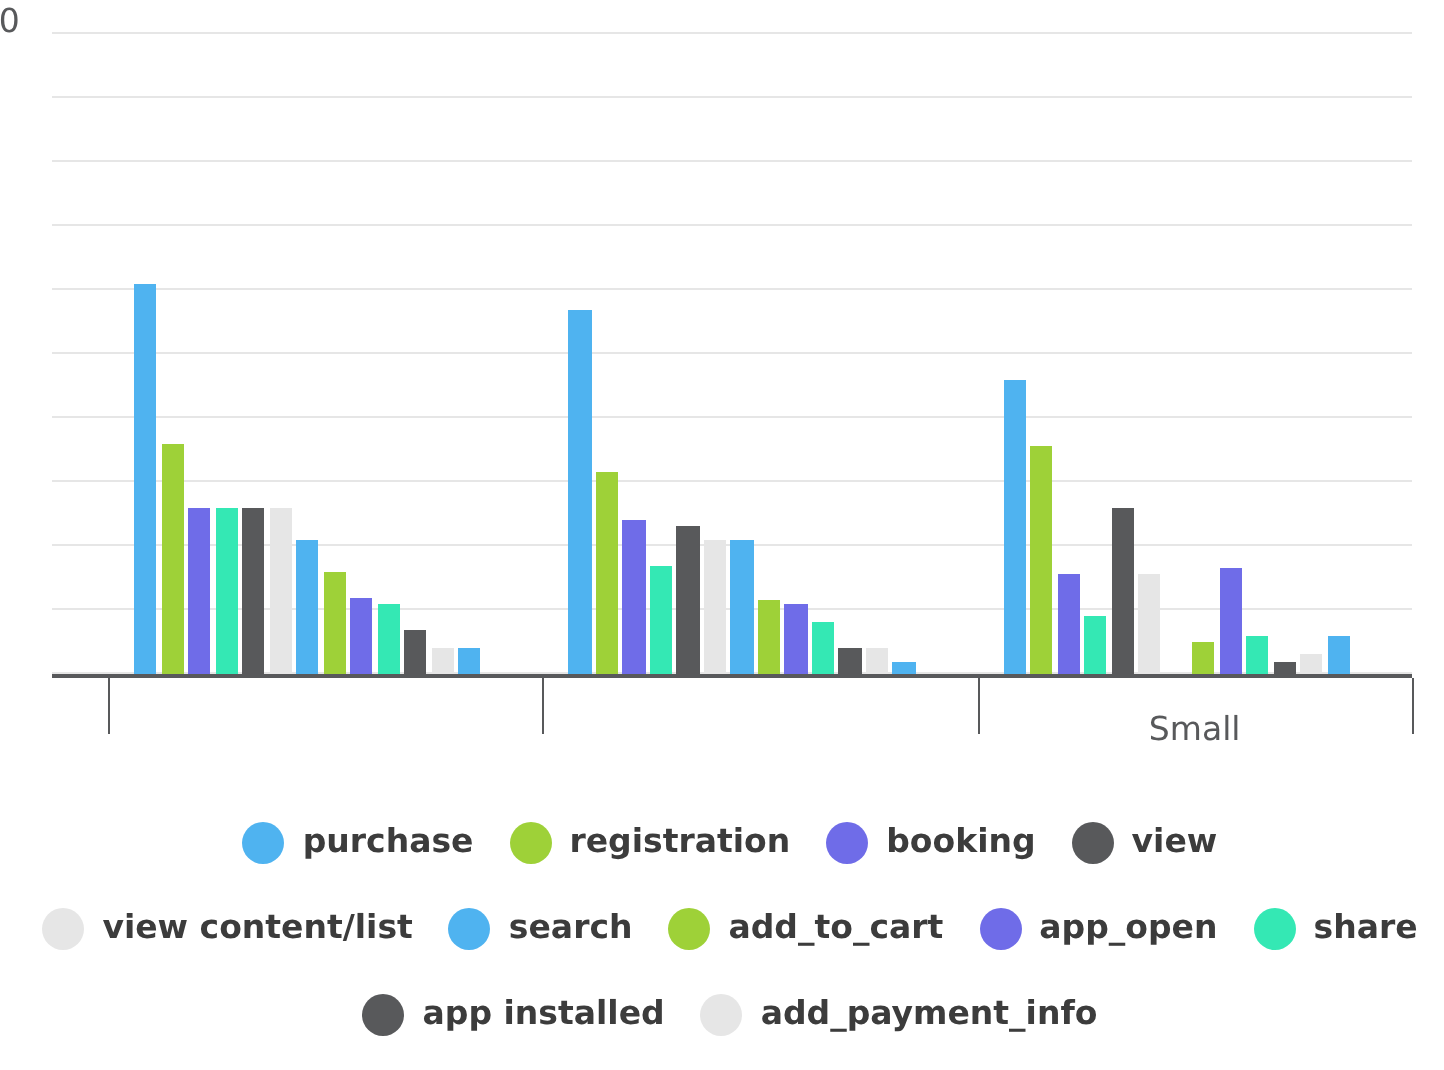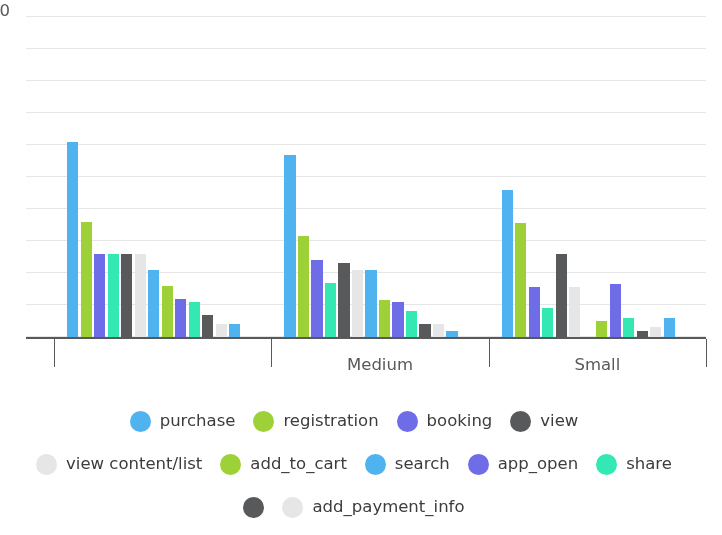--- a/index.html
+++ b/index.html
@@ -74,23 +74,24 @@
     position: absolute;
     font-size: 16.5px;
     color: #58595b;
     text-align: center;
     line-height: 1;
   }
 
   
   .legend {
     position: absolute;
-    left: 0;
+    left: 11px;
     top: 400;
     width: 708px;
+    font-weight: bold;
   }
   .legend-row {
     display: flex;
     flex-direction: row;
     justify-content: center;
     align-items: center;
     height: 43px;
   }
   .legend-item {
     display: flex;
@@ -162,21 +163,20 @@
       <div class="bar" title="checkout / Medium: 17" style="left: 324.833px; width: 11.2px; height: 54.4px; bottom: 58px; background: rgb(52, 232, 180);"></div>
       <div class="bar" title="login / Medium: 23" style="left: 338.333px; width: 11.2px; height: 73.6px; bottom: 58px; background: rgb(88, 89, 91);"></div>
       <div class="bar" title="view content/list / Medium: 21" style="left: 351.833px; width: 11.2px; height: 67.2px; bottom: 58px; background: rgb(230, 230, 230);"></div>
       <div class="bar" title="search / Medium: 21" style="left: 365.333px; width: 11.2px; height: 67.2px; bottom: 58px; background: rgb(79, 179, 240);"></div>
       <div class="bar" title="add_to_cart / Medium: 11.5" style="left: 378.833px; width: 11.2px; height: 36.8px; bottom: 58px; background: rgb(158, 209, 56);"></div>
       <div class="bar" title="app_open / Medium: 11" style="left: 392.333px; width: 11.2px; height: 35.2px; bottom: 58px; background: rgb(111, 108, 232);"></div>
       <div class="bar" title="share / Medium: 8" style="left: 405.833px; width: 11.2px; height: 25.6px; bottom: 58px; background: rgb(52, 232, 180);"></div>
       <div class="bar" title="app installed / Medium: 4" style="left: 419.333px; width: 11.2px; height: 12.8px; bottom: 58px; background: rgb(88, 89, 91);"></div>
       <div class="bar" title="add_payment_info / Medium: 4" style="left: 432.833px; width: 11.2px; height: 12.8px; bottom: 58px; background: rgb(230, 230, 230);"></div>
       <div class="bar" title="sign_up / Medium: 2" style="left: 446.333px; width: 11.2px; height: 6.4px; bottom: 58px; background: rgb(79, 179, 240);"></div>
-      <div class="group-label" style="left: 271.333px; width: 217.333px; top: 357px;">Medium</div>
       <div class="axis-tick" style="left: 489px; top: 339px; height: 28px;"></div>
       <div class="axis-tick" style="left: 706px; top: 339px; height: 28px;"></div>
       <div class="bar" title="purchase / Small: 46" style="left: 501.667px; width: 11.2px; height: 147.2px; bottom: 58px; background: rgb(79, 179, 240);"></div>
       <div class="bar" title="registration / Small: 35.5" style="left: 515.167px; width: 11.2px; height: 113.6px; bottom: 58px; background: rgb(158, 209, 56);"></div>
       <div class="bar" title="booking / Small: 15.5" style="left: 528.667px; width: 11.2px; height: 49.6px; bottom: 58px; background: rgb(111, 108, 232);"></div>
       <div class="bar" title="checkout / Small: 9" style="left: 542.167px; width: 11.2px; height: 28.8px; bottom: 58px; background: rgb(52, 232, 180);"></div>
       <div class="bar" title="login / Small: 26" style="left: 555.667px; width: 11.2px; height: 83.2px; bottom: 58px; background: rgb(88, 89, 91);"></div>
       <div class="bar" title="view content/list / Small: 15.5" style="left: 569.167px; width: 11.2px; height: 49.6px; bottom: 58px; background: rgb(230, 230, 230);"></div>
       <div class="bar" title="add_to_cart / Small: 5" style="left: 596.167px; width: 11.2px; height: 16px; bottom: 58px; background: rgb(158, 209, 56);"></div>
       <div class="bar" title="app_open / Small: 16.5" style="left: 609.667px; width: 11.2px; height: 52.8px; bottom: 58px; background: rgb(111, 108, 232);"></div>
@@ -205,39 +205,40 @@
           <span class="legend-swatch" style="background: rgb(88, 89, 91);"></span>
           <span class="legend-label">view</span>
         </div>
       </div>
       <div class="legend-row">
         <div class="legend-item">
           <span class="legend-swatch" style="background: rgb(230, 230, 230);"></span>
           <span class="legend-label">view content/list</span>
         </div>
         <div class="legend-item">
+          <span class="legend-swatch" style="background: rgb(79, 179, 240);"></span>
+          <span class="legend-label">search</span>
+        </div>
+        <div class="legend-item">
           <span class="legend-swatch" style="background: rgb(158, 209, 56);"></span>
           <span class="legend-label">add_to_cart</span>
         </div>
         <div class="legend-item">
-          <span class="legend-swatch" style="background: rgb(79, 179, 240);"></span>
-          <span class="legend-label">search</span>
-        </div>
-        <div class="legend-item">
           <span class="legend-swatch" style="background: rgb(111, 108, 232);"></span>
           <span class="legend-label">app_open</span>
         </div>
         <div class="legend-item">
           <span class="legend-swatch" style="background: rgb(52, 232, 180);"></span>
           <span class="legend-label">share</span>
         </div>
       </div>
       <div class="legend-row">
         <div class="legend-item">
           <span class="legend-swatch" style="background: rgb(88, 89, 91);"></span>
+          <span class="legend-label">app installed</span>
         </div>
         <div class="legend-item">
           <span class="legend-swatch" style="background: rgb(230, 230, 230);"></span>
           <span class="legend-label">add_payment_info</span>
         </div>
       </div>
     </div>
 
 </div>
 

